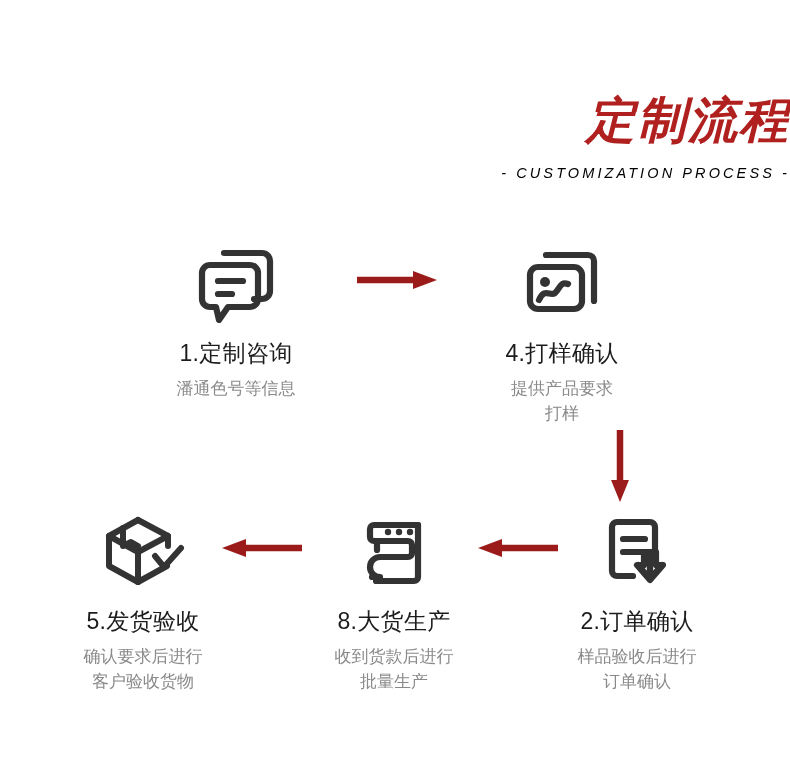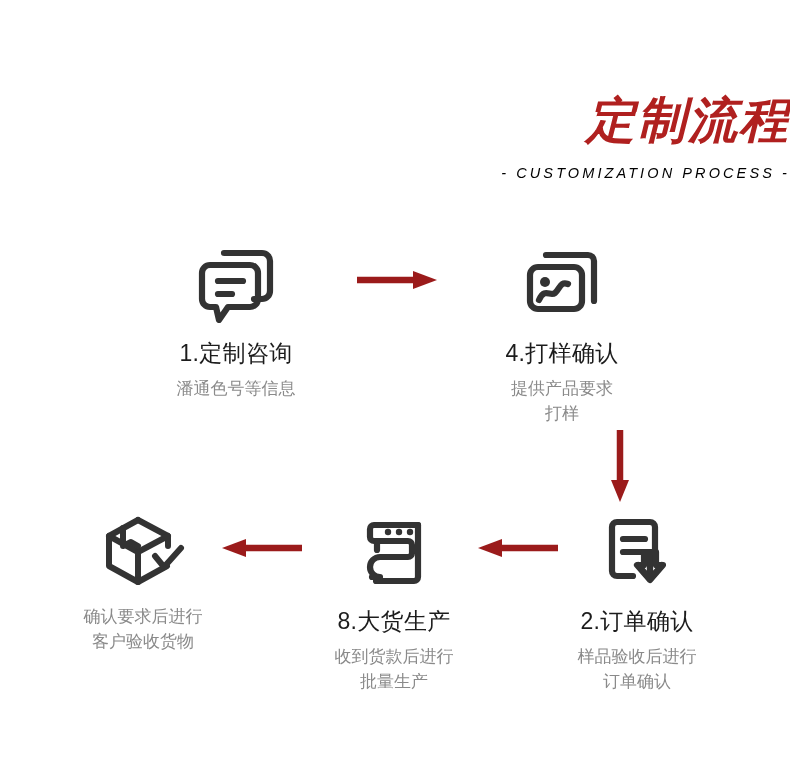--- a/index.html
+++ b/index.html
@@ -240,19 +240,20 @@
             <path d="M41 9 l30 16 v10"></path>
             <path d="M41 9 l-29 16 v30 l29 16 l29 -16"></path>
             <path d="M12 25 l29 16 l30 -16"></path>
             <path d="M41 41 v30"></path>
             <path d="M26 17 v18 l8 -4 l7 4"></path>
             <path d="M58 45 l9 11 l17 -19"></path>
           </g>
         </svg>
       </span>
     </div>
+    <div class="step-title">5.发货验收</div>
     <div class="step-desc">
       <span class="dline">确认要求后进行</span>
       <span class="dline">客户验收货物</span>
     </div>
   </div>
 
 </div>
 
 </body></html>

